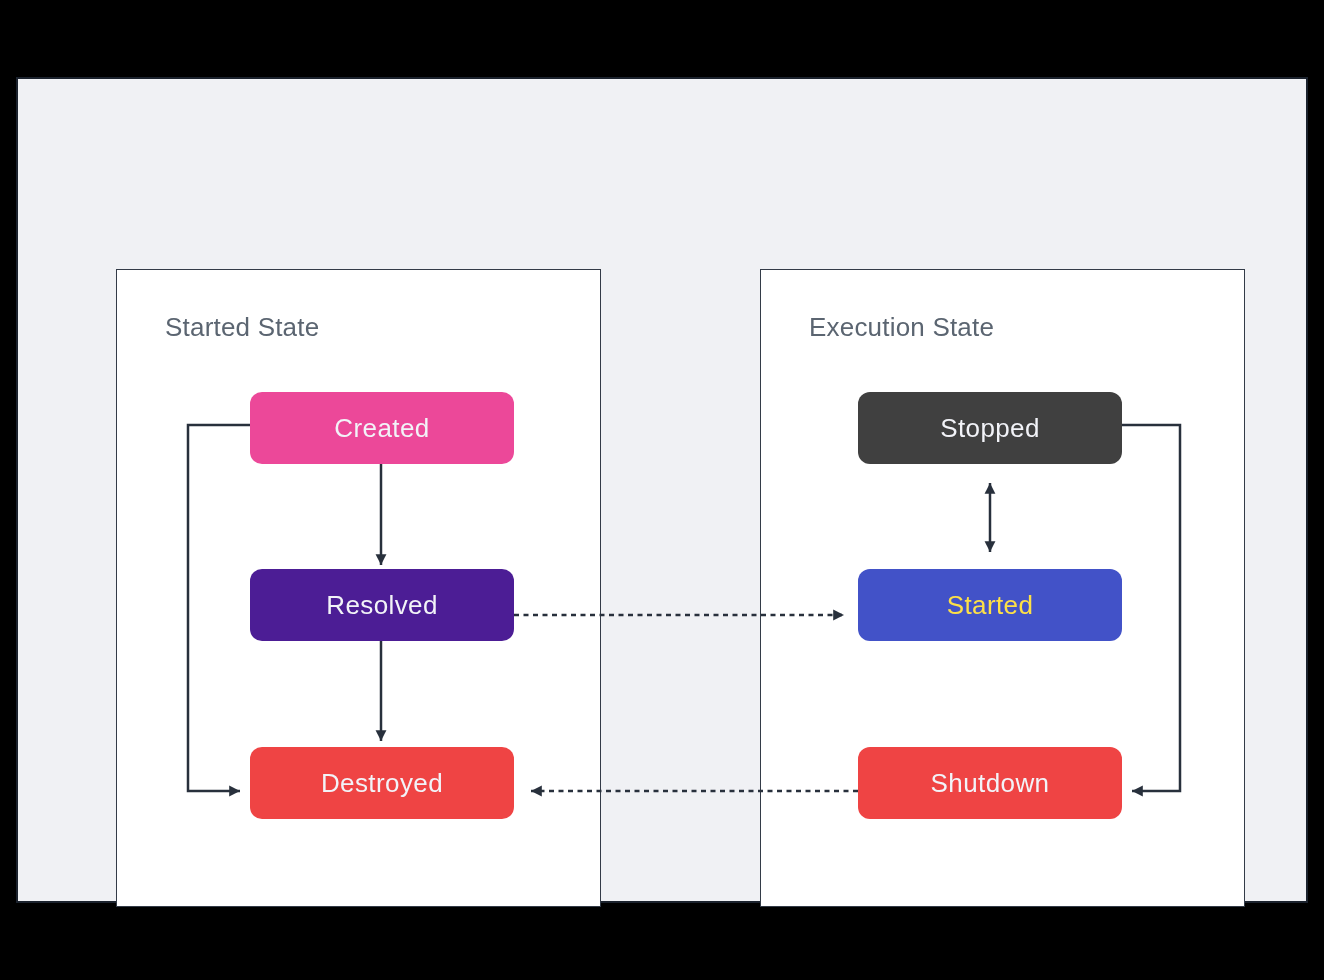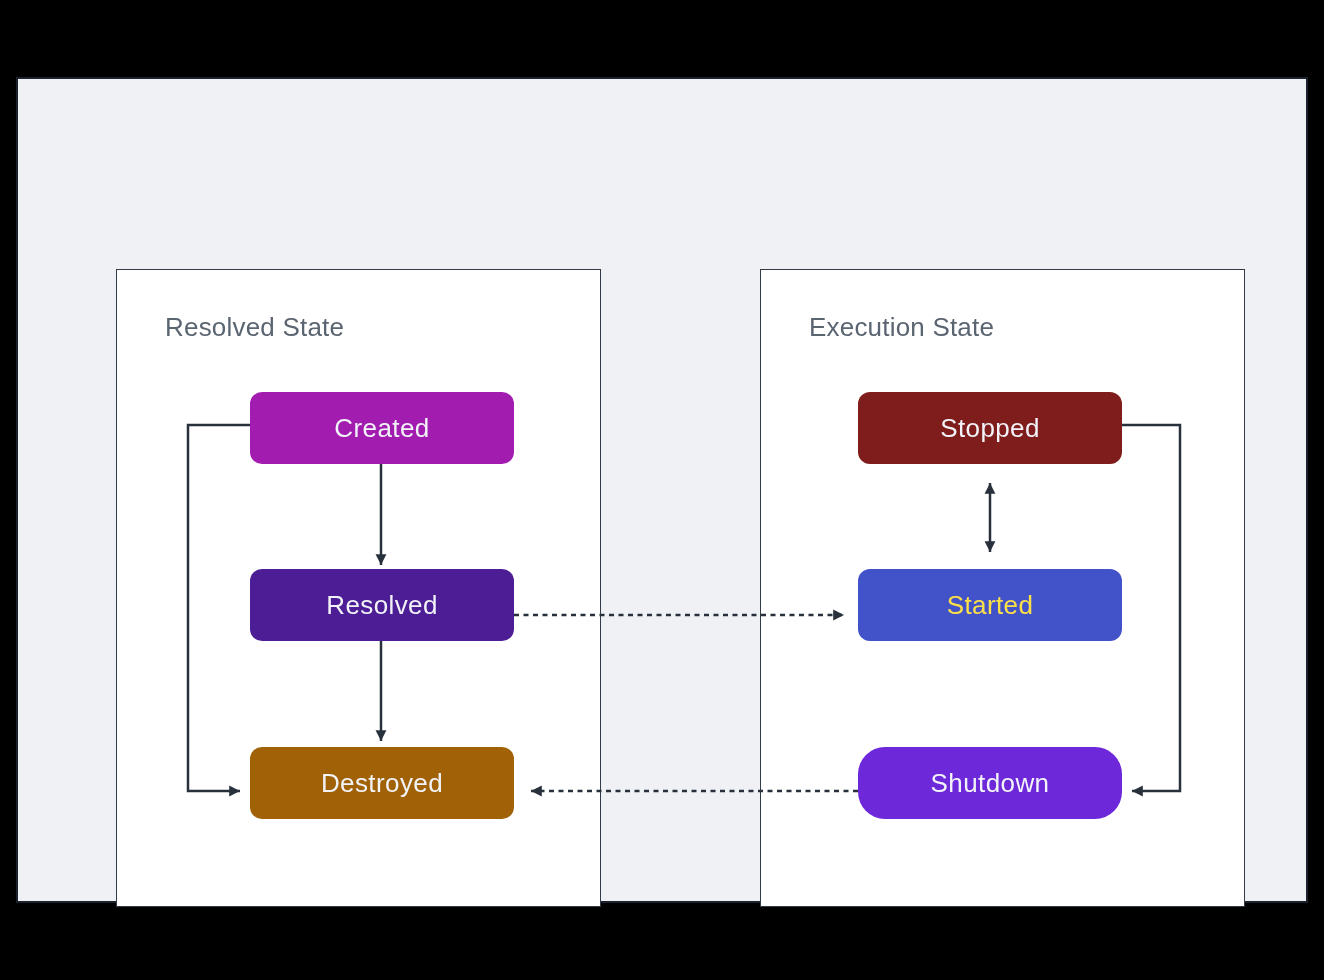--- a/index.html
+++ b/index.html
@@ -38,33 +38,33 @@
     pointer-events:none;
   }
 </style>
 </head>
 <body>
 
 <div class="stage">
   <div class="canvas">
 
     <div class="panel panel-left">
-      <div class="panel-title" style="color: rgb(91, 101, 113);">Resolved State</div>
+      <div class="panel-title" style="color: rgb(91, 101, 113);">Started State</div>
     </div>
 
     <div class="panel panel-right">
       <div class="panel-title" style="color: rgb(91, 101, 113);">Execution State</div>
     </div>
 
-    <div class="node node-created" style="background: #a21caf; color: rgb(242, 243, 248);">Created</div>
+    <div class="node node-created" style="background: #ec4899; color: rgb(242, 243, 248);">Created</div>
     <div class="node node-resolved" style="background: #4c1d95; color: rgb(242, 243, 248);">Resolved</div>
-    <div class="node node-destroyed" style="background: #a16207; color: rgb(242, 243, 248);">Destroyed</div>
-    <div class="node node-stopped" style="background: #7f1d1d; color: rgb(242, 243, 248);">Stopped</div>
+    <div class="node node-destroyed" style="background: #ef4444; color: rgb(242, 243, 248);">Destroyed</div>
+    <div class="node node-stopped" style="background: #404040; color: rgb(242, 243, 248);">Stopped</div>
     <div class="node node-started" style="background: rgb(66, 82, 200); color: #fde047;">Started</div>
-    <div class="node node-shutdown" style="background: #6d28d9; color: rgb(242, 243, 248); border-radius: 27px;">Shutdown</div>
+    <div class="node node-shutdown" style="background: #ef4444; color: rgb(242, 243, 248);">Shutdown</div>
 
     <svg class="edge-layer" id="edge-layer" width="1324" height="980" viewBox="0 0 1324 980" xmlns="http://www.w3.org/2000/svg">
       <defs>
         <marker id="ah-end" viewBox="0 0 12 12" refX="11" refY="6" markerWidth="13" markerHeight="13" orient="auto" markerUnits="userSpaceOnUse">
           <path d="M1,1 L11,6 L1,11 Z" fill="#28303c"></path>
         </marker>
         <marker id="ah-start" viewBox="0 0 12 12" refX="1" refY="6" markerWidth="13" markerHeight="13" orient="auto" markerUnits="userSpaceOnUse">
           <path d="M11,1 L1,6 L11,11 Z" fill="#28303c"></path>
         </marker>
       </defs>

